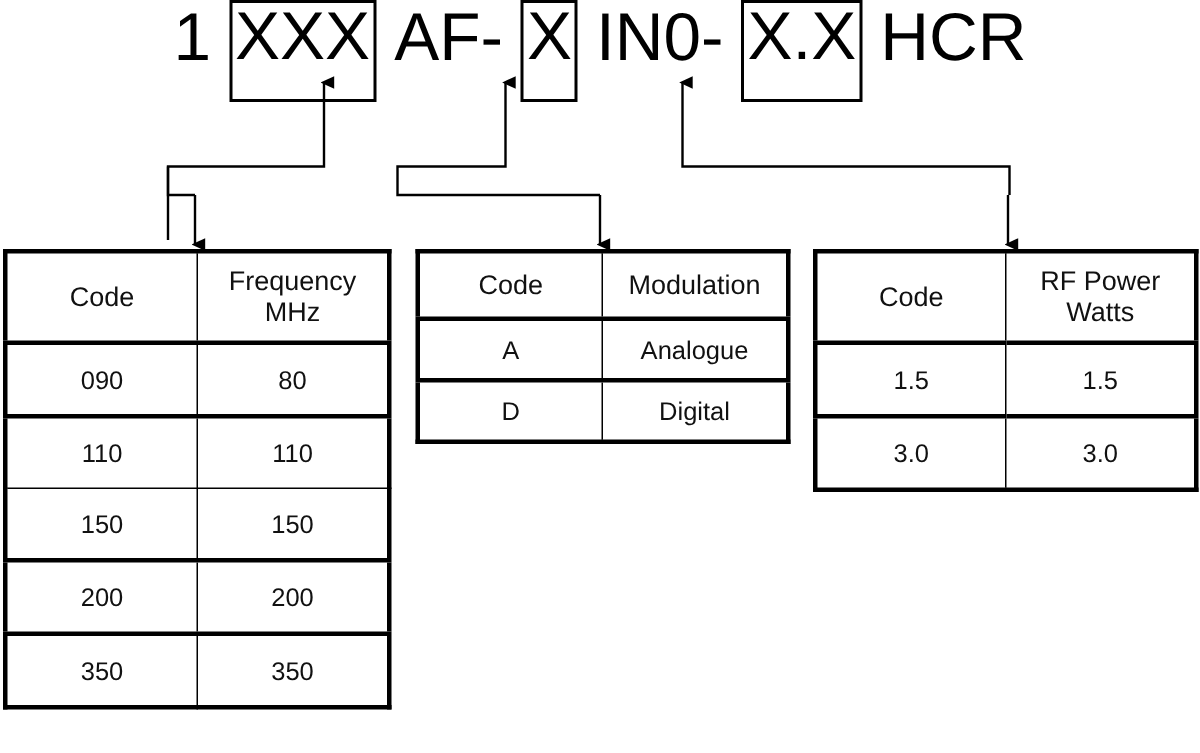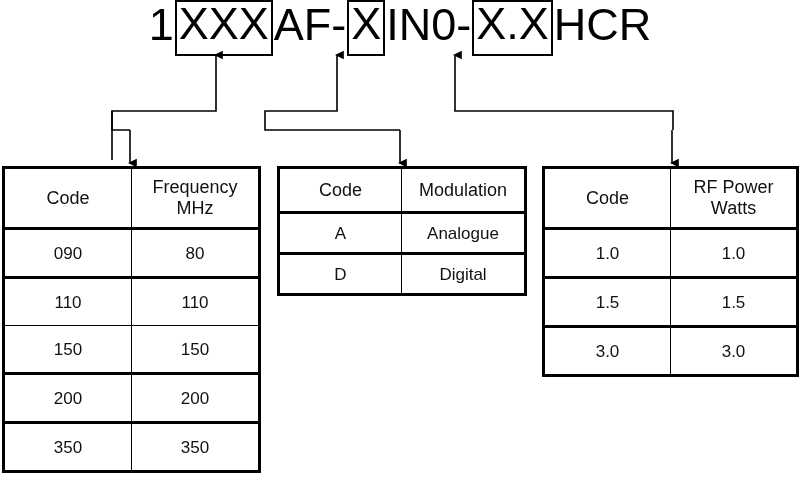--- a/index.html
+++ b/index.html
@@ -32,22 +32,22 @@
     font-size: 45px;
     line-height: 50px;
     letter-spacing: 0px;
   }
   #partnumber .seg {
     display: inline-block;
     vertical-align: top;
   }
   #partnumber .boxed {
     border: 2px solid #000000;
-    padding: 0 2px 8px 2px;
-    margin: 0 1px;
+    padding: 0 2px 20px 2px;
+    margin: 0 12px;
     line-height: 44px;
   }
 
   
   #leaders {
     position: absolute;
     left: 0;
     top: 0;
     width: 800px;
     height: 502px;
@@ -213,24 +213,20 @@
         <col class="c2">
       </colgroup>
     <tbody>
       <tr>
         <td class="hdr">Code</td>
         <td class="hdr">
           <span class="hdr-sub">RF Power</span>
           <span class="hdr-sub">Watts</span>
         </td>
       </tr>
-      <tr>
-        <td>1.0</td>
-        <td>1.0</td>
-      </tr>
       <tr class="rowsep">
         <td>1.5</td>
         <td>1.5</td>
       </tr>
       <tr class="rowsep">
         <td>3.0</td>
         <td>3.0</td>
       </tr>
     </tbody>
   </table>

